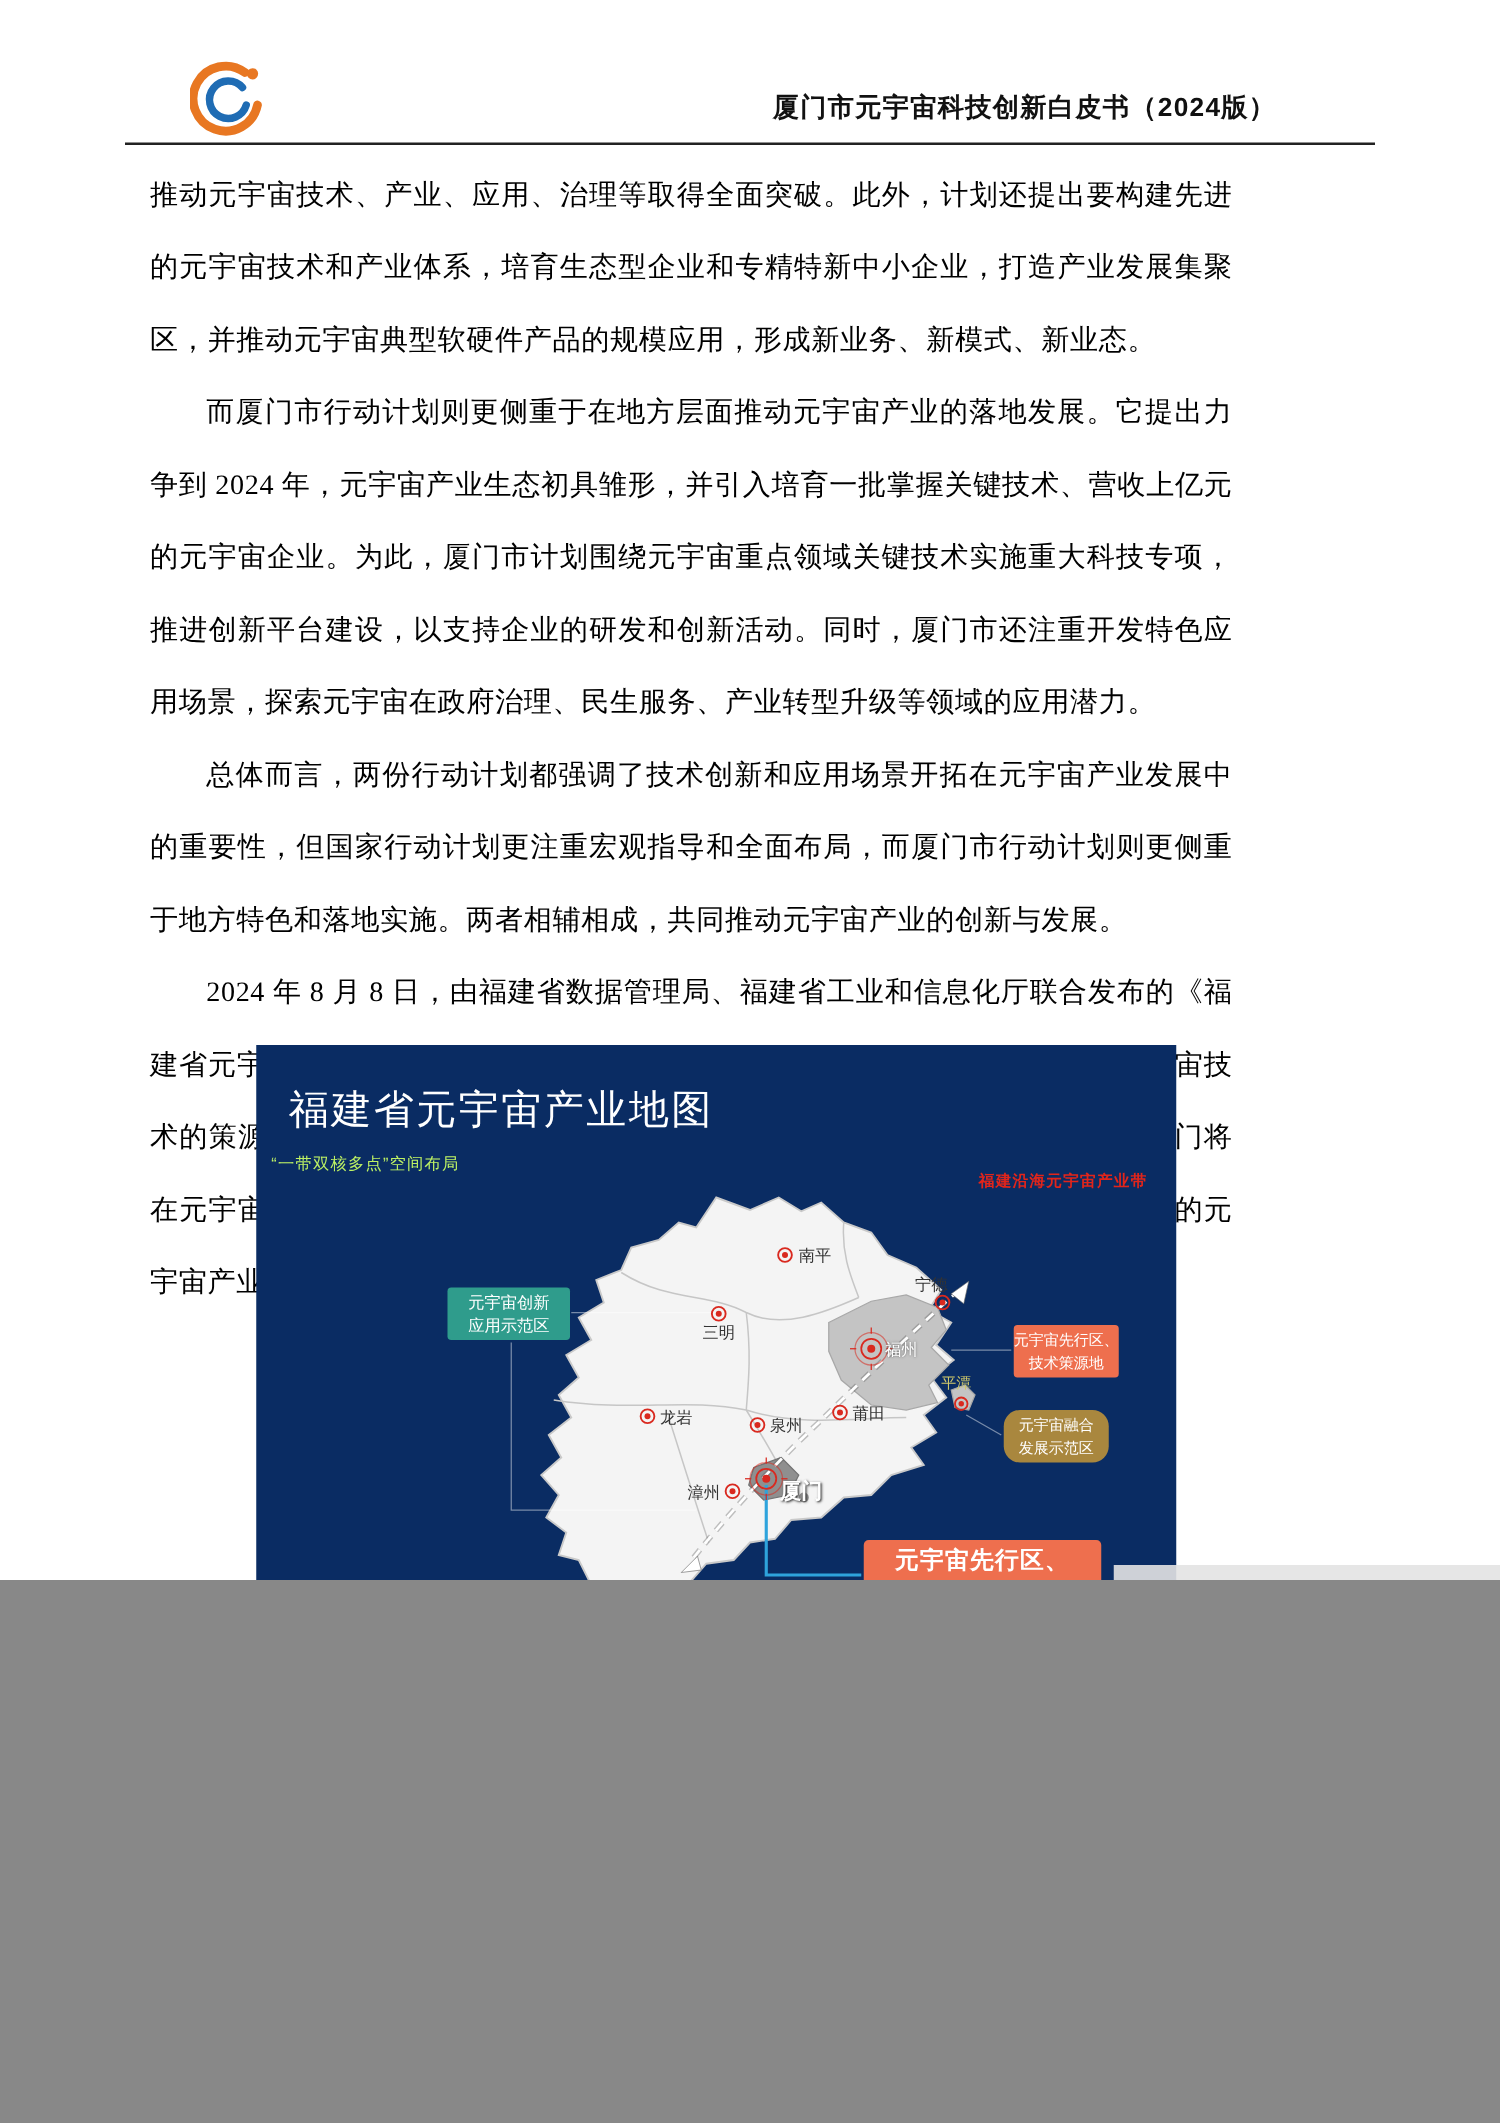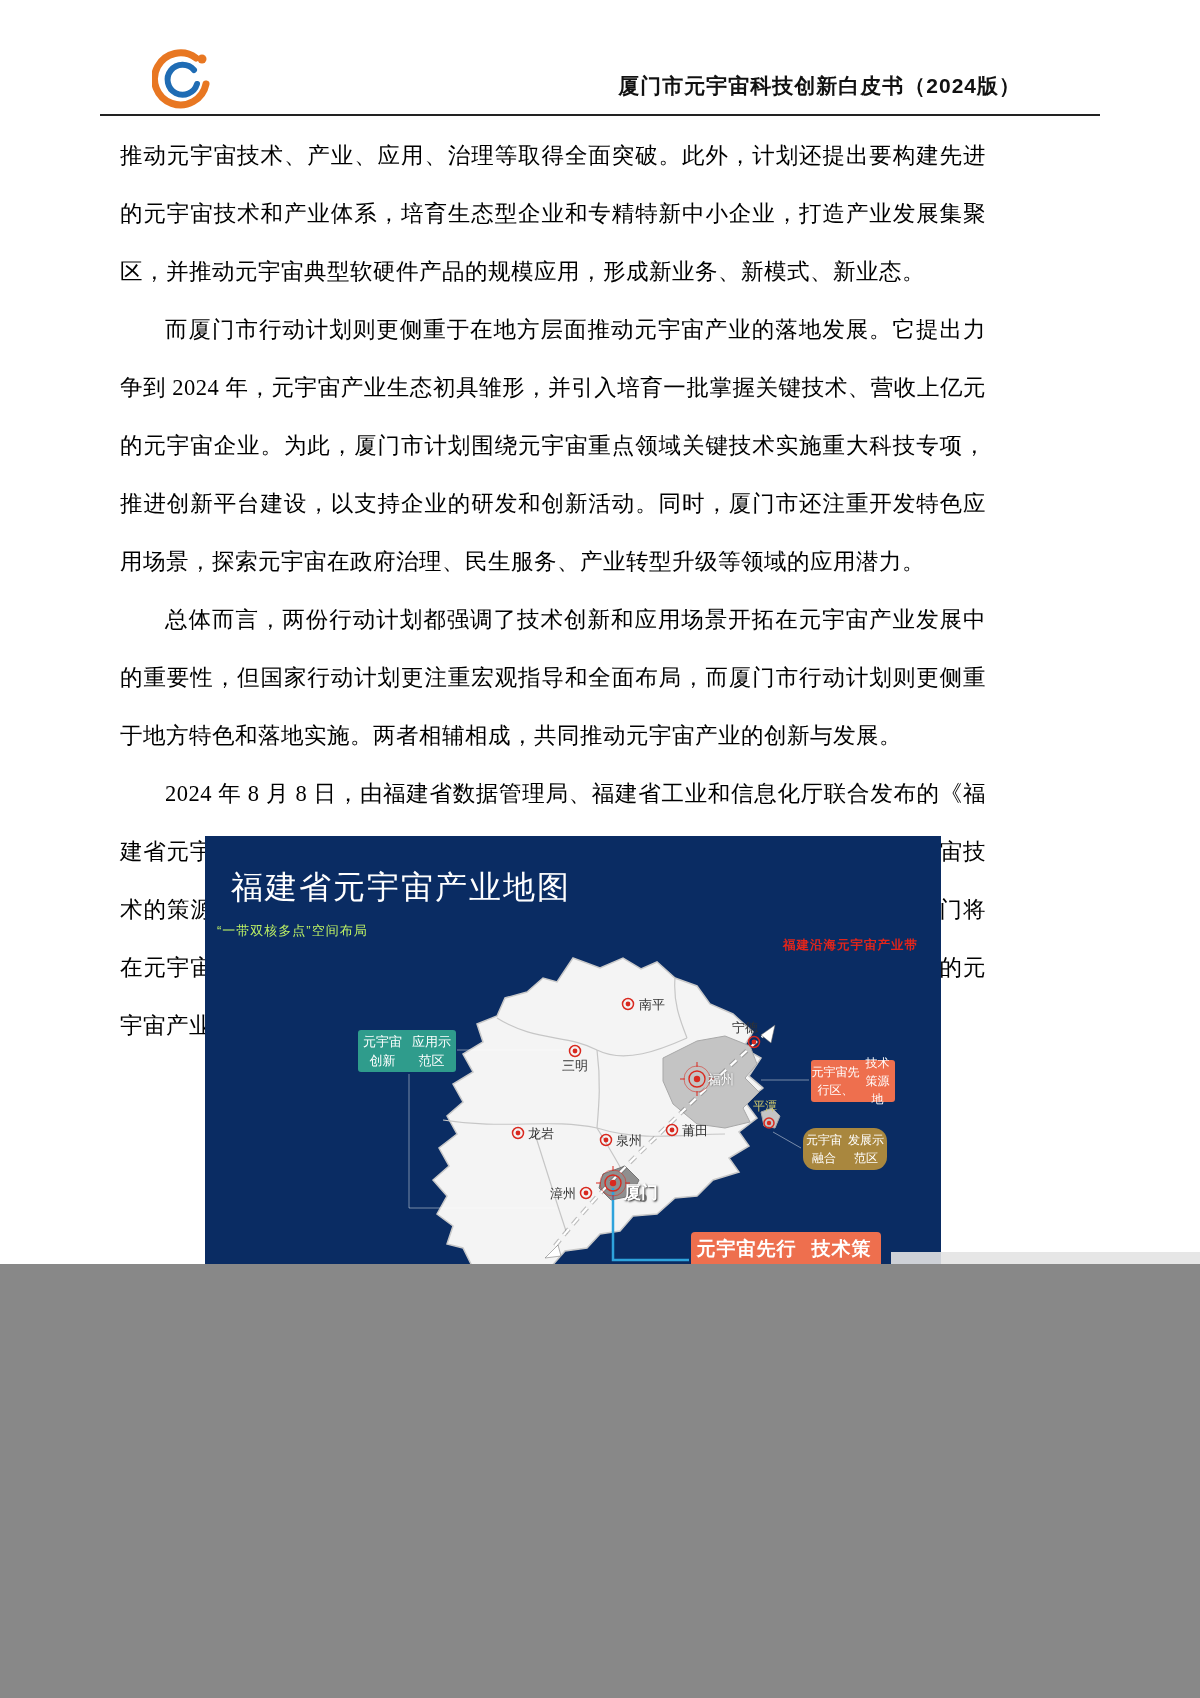--- a/index.html
+++ b/index.html
@@ -35,21 +35,21 @@
   }
   .fig-subtitle{
     position:absolute;left:12px;top:86px;font-size:13px;color:#bef264;letter-spacing:1px;
   }
   .belt-label{
     position:absolute;left:578px;top:101px;font-size:12.5px;font-weight:bold;color:#e1251b;letter-spacing:1px;white-space:nowrap;
   }
   .map-svg{position:absolute;left:0;top:0;width:736px;height:497px;}
   .callout{
     position:absolute;color:#fff;text-align:center;border-radius:3px;
-    display:flex;justify-content:center;align-items:center;
+    display:flex;flex-direction:column;justify-content:center;align-items:center;
     line-height:1.5;z-index:3;
   }
   .callout.teal{left:153px;top:194px;width:98px;height:42px;background:#2f9c8c;font-size:13px;}
   .callout.orange-sm{left:606px;top:224px;width:84px;height:42px;background:#ee6f4e;font-size:12px;}
   .callout.gold{left:598px;top:292px;width:84px;height:42px;background:#a9873e;font-size:12px;border-radius:13px;}
   .callout.orange-lg{
     left:486px;top:396px;width:190px;height:62px;background:#ee6f4e;
     font-size:19px;font-weight:bold;border-radius:4px;letter-spacing:1px;
   }
   

